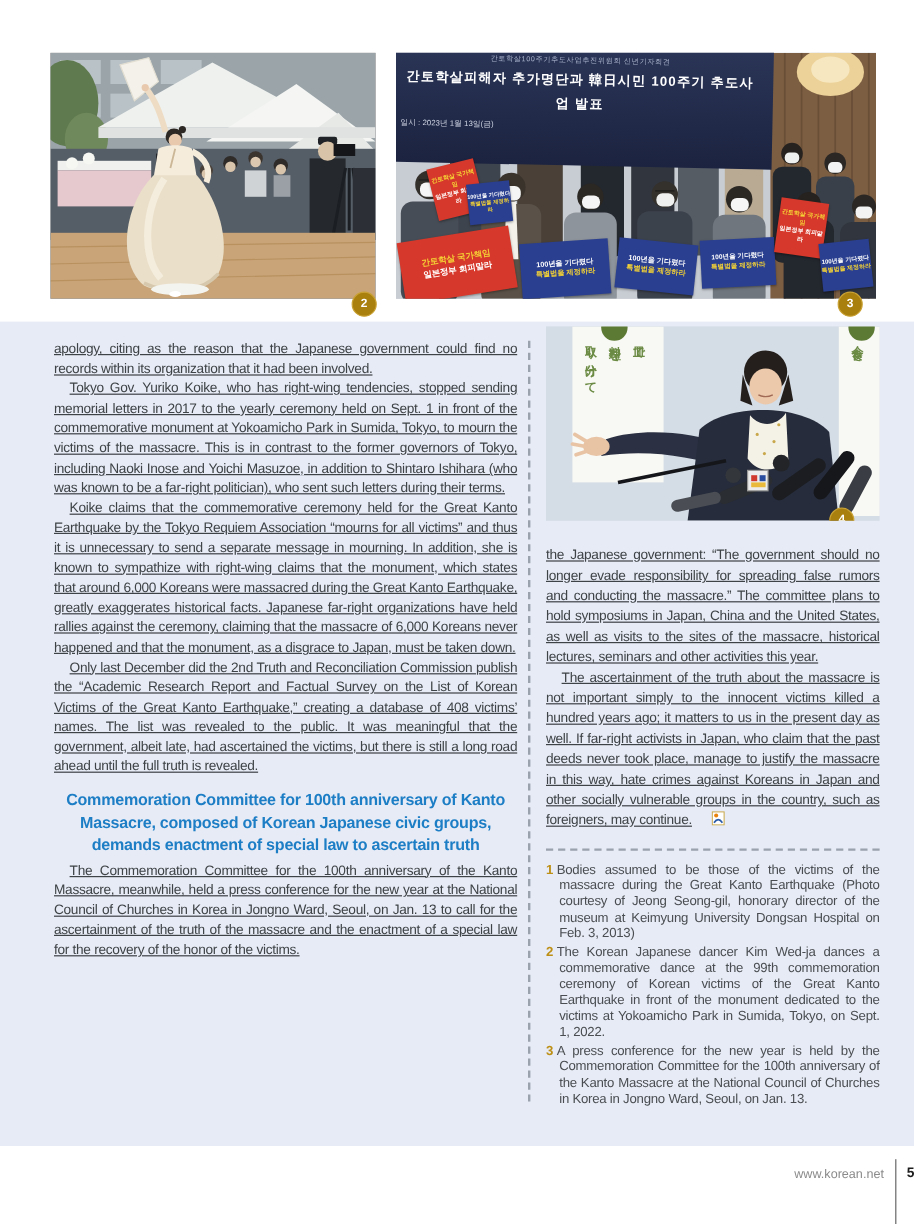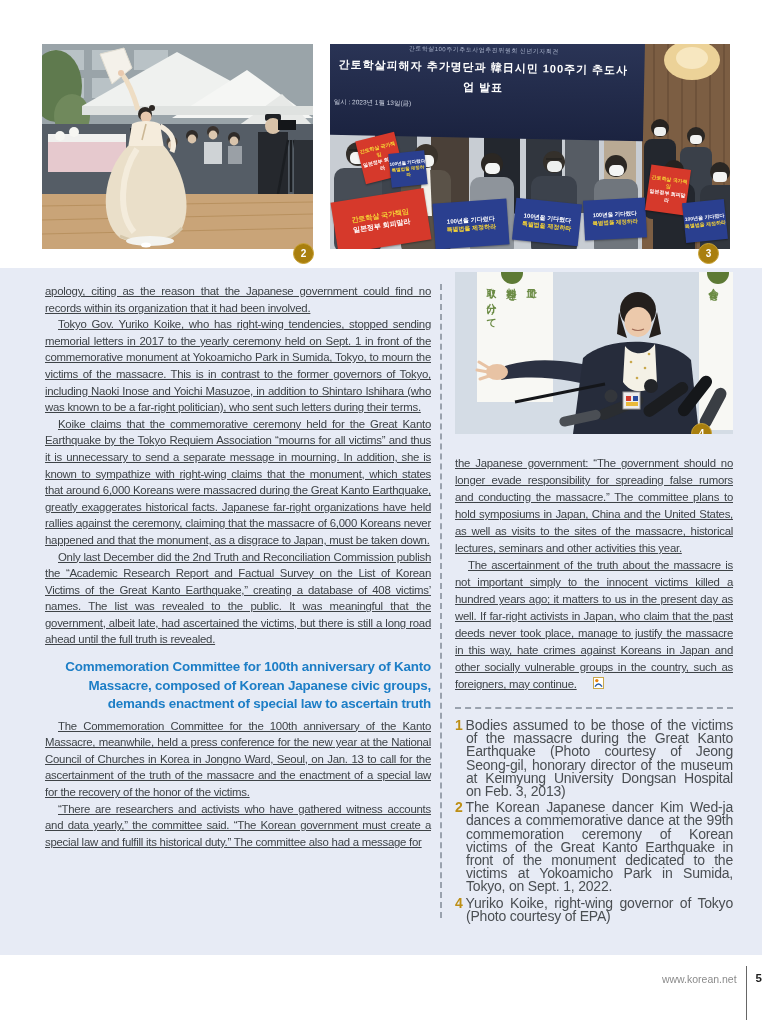--- a/index.html
+++ b/index.html
@@ -34,38 +34,38 @@
   .sign.blue .l1{color:#ffffff;} .sign.blue .l2{color:#f5d335;}
 
   
   #content{position:absolute;left:0;top:268px;width:762px;height:687px;
            background:#e7ebf5;overflow:hidden;}
   #col-left{position:absolute;left:45px;top:15px;width:386px;text-align:justify;
             color:#3e4347;font-size:11.4px;line-height:16.6px;letter-spacing:-.25px;}
   #col-left p,#col-right p{margin:0;text-decoration:underline;}
   .ind{text-indent:13px;}
   #article-heading{color:#1d7ec6;font-weight:bold;font-size:13.4px;line-height:18.5px;
-            margin:10px 0 4px 0;letter-spacing:-.2px;text-align:right;}
+            margin:10px 0 4px 0;letter-spacing:-.2px;text-align:center;}
   #col-divider{position:absolute;left:440px;top:16px;height:634px;width:0;
             border-left:2px dashed #9aa2ae;}
   #col-right{position:absolute;left:455px;top:4px;width:278px;text-align:justify;
             color:#3e4347;font-size:11.4px;line-height:17px;letter-spacing:-.25px;}
 
   
   #photo-koike{position:relative;width:278px;height:162px;margin-bottom:21px;
             background:#d4dce5;overflow:hidden;}
   .panel{position:absolute;background:#f8f8f4;z-index:2;}
   .vtext{writing-mode:vertical-rl;white-space:pre-line;color:#6b8b44;font-weight:bold;
             font-size:10px;letter-spacing:2px;line-height:2.0;}
   .green-dot{position:absolute;width:22px;height:22px;border-radius:50%;
             background:#5d7a35;z-index:3;}
   #koike-figure{position:absolute;left:0;top:0;z-index:4;}
 
   .dashes{border:0;border-top:2px dashed #9aa2ae;margin:13px 0 10px 0;}
-  #footnotes{list-style:none;margin:0;padding:0;font-size:14px;line-height:13.2px;
+  #footnotes{list-style:none;margin:0;padding:0;font-size:11px;line-height:13.2px;
             color:#4a4e52;letter-spacing:-.2px;text-align:justify;}
   #footnotes li{padding-left:11px;text-indent:-11px;margin-bottom:3px;}
   .fn-num{color:#bd8f15;font-weight:bold;margin-right:3px;}
 
   .endmark{display:inline-block;vertical-align:-1px;margin-left:3px;}
 
   
   #footer{position:absolute;left:0;top:966px;width:762px;display:flex;
           justify-content:flex-end;gap:9px;}
   #footer-url{font-size:10.5px;color:#8b8b8b;margin-top:7px;}
@@ -293,21 +293,20 @@
 
   <div id="content">
 
     <div id="col-left">
       <p>apology, citing as the reason that the Japanese government could find no records within its organization that it had been involved.</p>
       <p class="ind">Tokyo Gov. Yuriko Koike, who has right-wing tendencies, stopped sending memorial letters in 2017 to the yearly ceremony held on Sept. 1 in front of the commemorative monument at Yokoamicho Park in Sumida, Tokyo, to mourn the victims of the massacre. This is in contrast to the former governors of Tokyo, including Naoki Inose and Yoichi Masuzoe, in addition to Shintaro Ishihara (who was known to be a far-right politician), who sent such letters during their terms.</p>
       <p class="ind">Koike claims that the commemorative ceremony held for the Great Kanto Earthquake by the Tokyo Requiem Association “mourns for all victims” and thus it is unnecessary to send a separate message in mourning. In addition, she is known to sympathize with right-wing claims that the monument, which states that around 6,000 Koreans were massacred during the Great Kanto Earthquake, greatly exaggerates historical facts. Japanese far-right organizations have held rallies against the ceremony, claiming that the massacre of 6,000 Koreans never happened and that the monument, as a disgrace to Japan, must be taken down.</p>
       <p class="ind">Only last December did the 2nd Truth and Reconciliation Commission publish the “Academic Research Report and Factual Survey on the List of Korean Victims of the Great Kanto Earthquake,” creating a database of 408 victims’ names. The list was revealed to the public. It was meaningful that the government, albeit late, had ascertained the victims, but there is still a long road ahead until the full truth is revealed.</p>
       <h2 id="article-heading">Commemoration Committee for 100th anniversary of Kanto Massacre, composed of Korean Japanese civic groups, demands enactment of special law to ascertain truth</h2>
       <p class="ind">The Commemoration Committee for the 100th anniversary of the Kanto Massacre, meanwhile, held a press conference for the new year at the National Council of Churches in Korea in Jongno Ward, Seoul, on Jan. 13 to call for the ascertainment of the truth of the massacre and the enactment of a special law for the recovery of the honor of the victims.</p>
-      <p class="ind">“There are researchers and activists who have gathered witness accounts and data yearly,” the committee said. “The Korean government must create a special law and fulfill its historical duty.” The committee also had a message for</p>
     </div>
 
     <div id="col-divider"></div>
 
     <div id="col-right">
 
       <div id="photo-koike">
         <div class="panel" style="left:22px;top:0;width:76px;height:130px;padding:8px 4px;box-sizing:border-box;">
           <div class="vtext" style="height:112px;">皿で
 料理を
@@ -366,21 +365,21 @@
               <rect x="0.5" y="0.5" width="10" height="11" fill="#ffffff" stroke="#c9a84c"></rect>
               <circle cx="3.8" cy="3.6" r="1.7" fill="#e8820c"></circle>
               <path d="M2,9.6 Q5.5,4.4 9,9.6" stroke="#2a5ca8" stroke-width="1.4" fill="none"></path>
             </svg></span></p>
 
       <hr class="dashes">
 
       <ol id="footnotes">
         <li><span class="fn-num">1</span><span>Bodies assumed to be those of the victims of the massacre during the Great Kanto Earthquake (Photo courtesy of Jeong Seong-gil, honorary director of the museum at Keimyung University Dongsan Hospital on Feb. 3, 2013)</span></li>
         <li><span class="fn-num">2</span><span>The Korean Japanese dancer Kim Wed-ja dances a commemorative dance at the 99th commemoration ceremony of Korean victims of the Great Kanto Earthquake in front of the monument dedicated to the victims at Yokoamicho Park in Sumida, Tokyo, on Sept. 1, 2022.</span></li>
-        <li><span class="fn-num">4</span><span>Yuriko Koike, right-wing governor of Tokyo (Photo courtesy of EPA)</span></li>
+        <li><span class="fn-num">3</span><span>A press conference for the new year is held by the Commemoration Committee for the 100th anniversary of the Kanto Massacre at the National Council of Churches in Korea in Jongno Ward, Seoul, on Jan. 13.</span></li>
       </ol>
     </div>
   </div>
 
   <div id="footer">
     <span id="footer-url">www.korean.net</span>
     <span id="footer-bar"></span>
     <span id="footer-page">5</span>
   </div>
 

